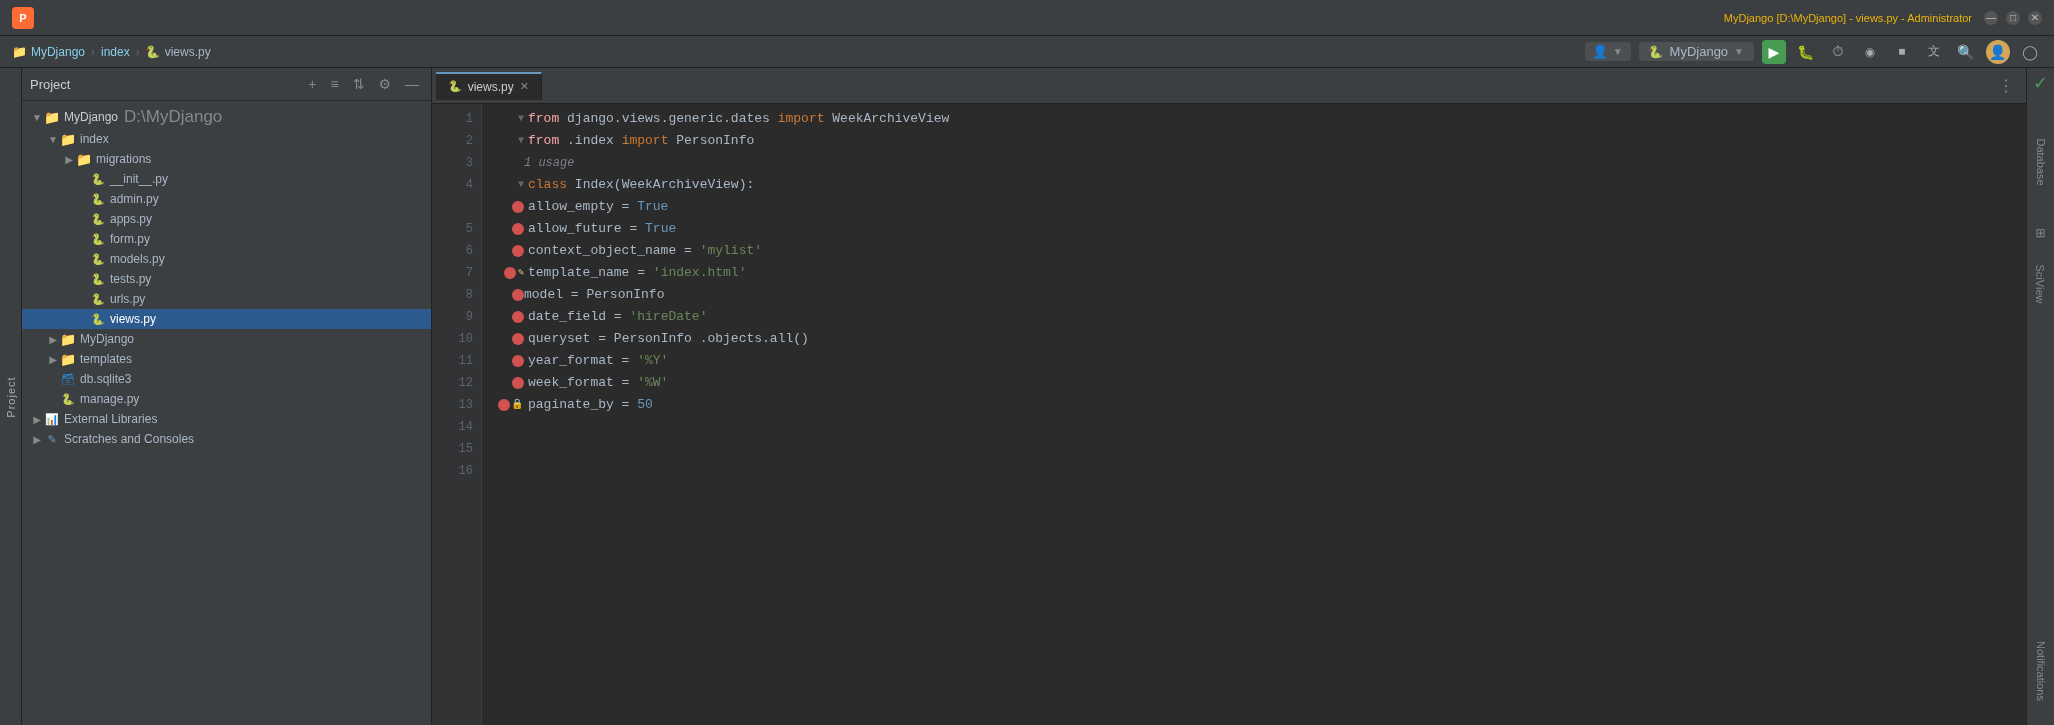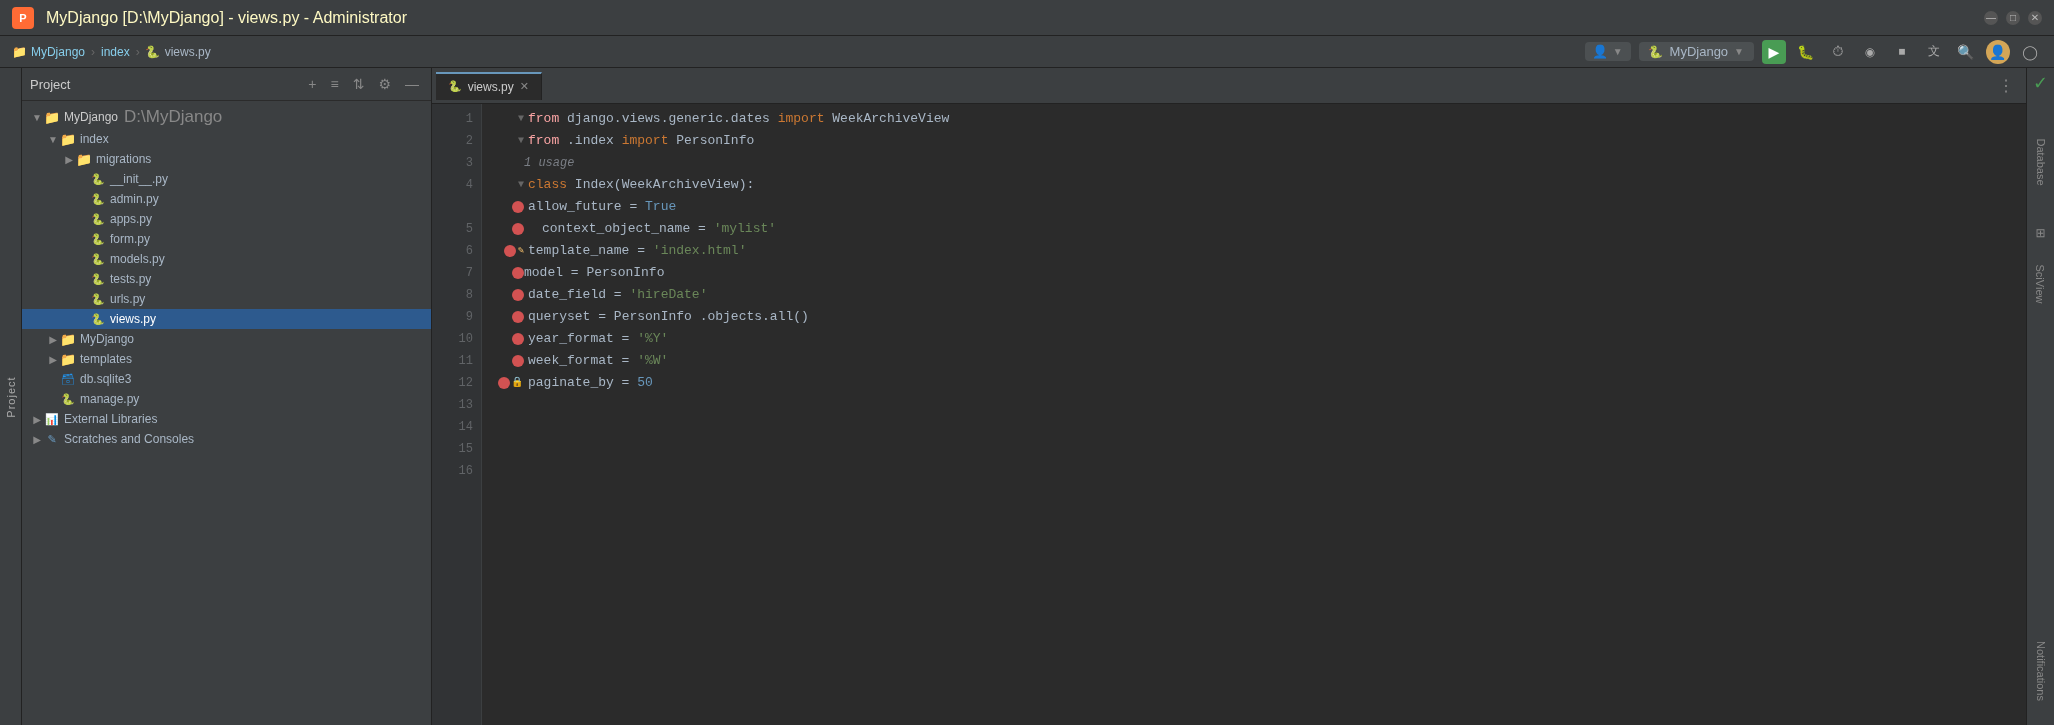--- a/index.html
+++ b/index.html
@@ -30,21 +30,21 @@
       display: flex; align-items: center; justify-content: center;
       font-weight: bold; font-size: 11px; color: white; flex-shrink: 0;
     }
     .title-bar-menu {
       display: flex; gap: 16px; align-items: center;
     }
     .title-bar-menu span {
       color: #bbb; font-size: 12px; cursor: pointer;
     }
     .title-bar-title {
-      flex: 1; text-align: left; color: #fef9c3; font-size: 16px;
+      flex: 1; text-align: right; color: #eab308; font-size: 11px;
     }
     .title-bar-controls {
       display: flex; gap: 8px; align-items: center;
     }
     .title-bar-btn {
       width: 14px; height: 14px; border-radius: 50%;
       display: flex; align-items: center; justify-content: center;
       font-size: 10px; color: #555; cursor: pointer;
     }
     .title-bar-btn.minimize { background: #555; color: #bbb; }
@@ -520,36 +520,45 @@
           <div class="code-line">
             <div class="gutter-icons">
               <span style="color:#666;font-size:10px;">▼</span>
             </div>
             <span style="padding-left:4px;">
               <span class="kw-class">class</span>
               <span class="assign"> Index(WeekArchiveView):</span>
             </span>
           </div>
 
+          <div class="code-line">
+            <div class="gutter-icons">
+              <span class="breakpoint-icon"></span>
+            </div>
+            <span style="padding-left:4px;">
+              <span class="assign">    allow_empty = </span>
+              <span class="kw-blue">True</span>
+            </span>
+          </div>
 
           <div class="code-line">
             <div class="gutter-icons">
               <span class="breakpoint-icon"></span>
             </div>
             <span style="padding-left:4px;">
               <span class="assign">    allow_future = </span>
               <span class="kw-blue">True</span>
             </span>
           </div>
 
           <div class="code-line">
             <div class="gutter-icons">
               <span class="breakpoint-icon"></span>
             </div>
-            <span style="padding-left:18px;">
+            <span style="padding-left:4px;">
               <span class="assign">    context_object_name = </span>
               <span class="str-val">'mylist'</span>
             </span>
           </div>
 
           <div class="code-line">
             <div class="gutter-icons">
               <span class="breakpoint-icon"></span>
               <span style="color:#ffc66d;font-size:10px;">✎</span>
             </div>

